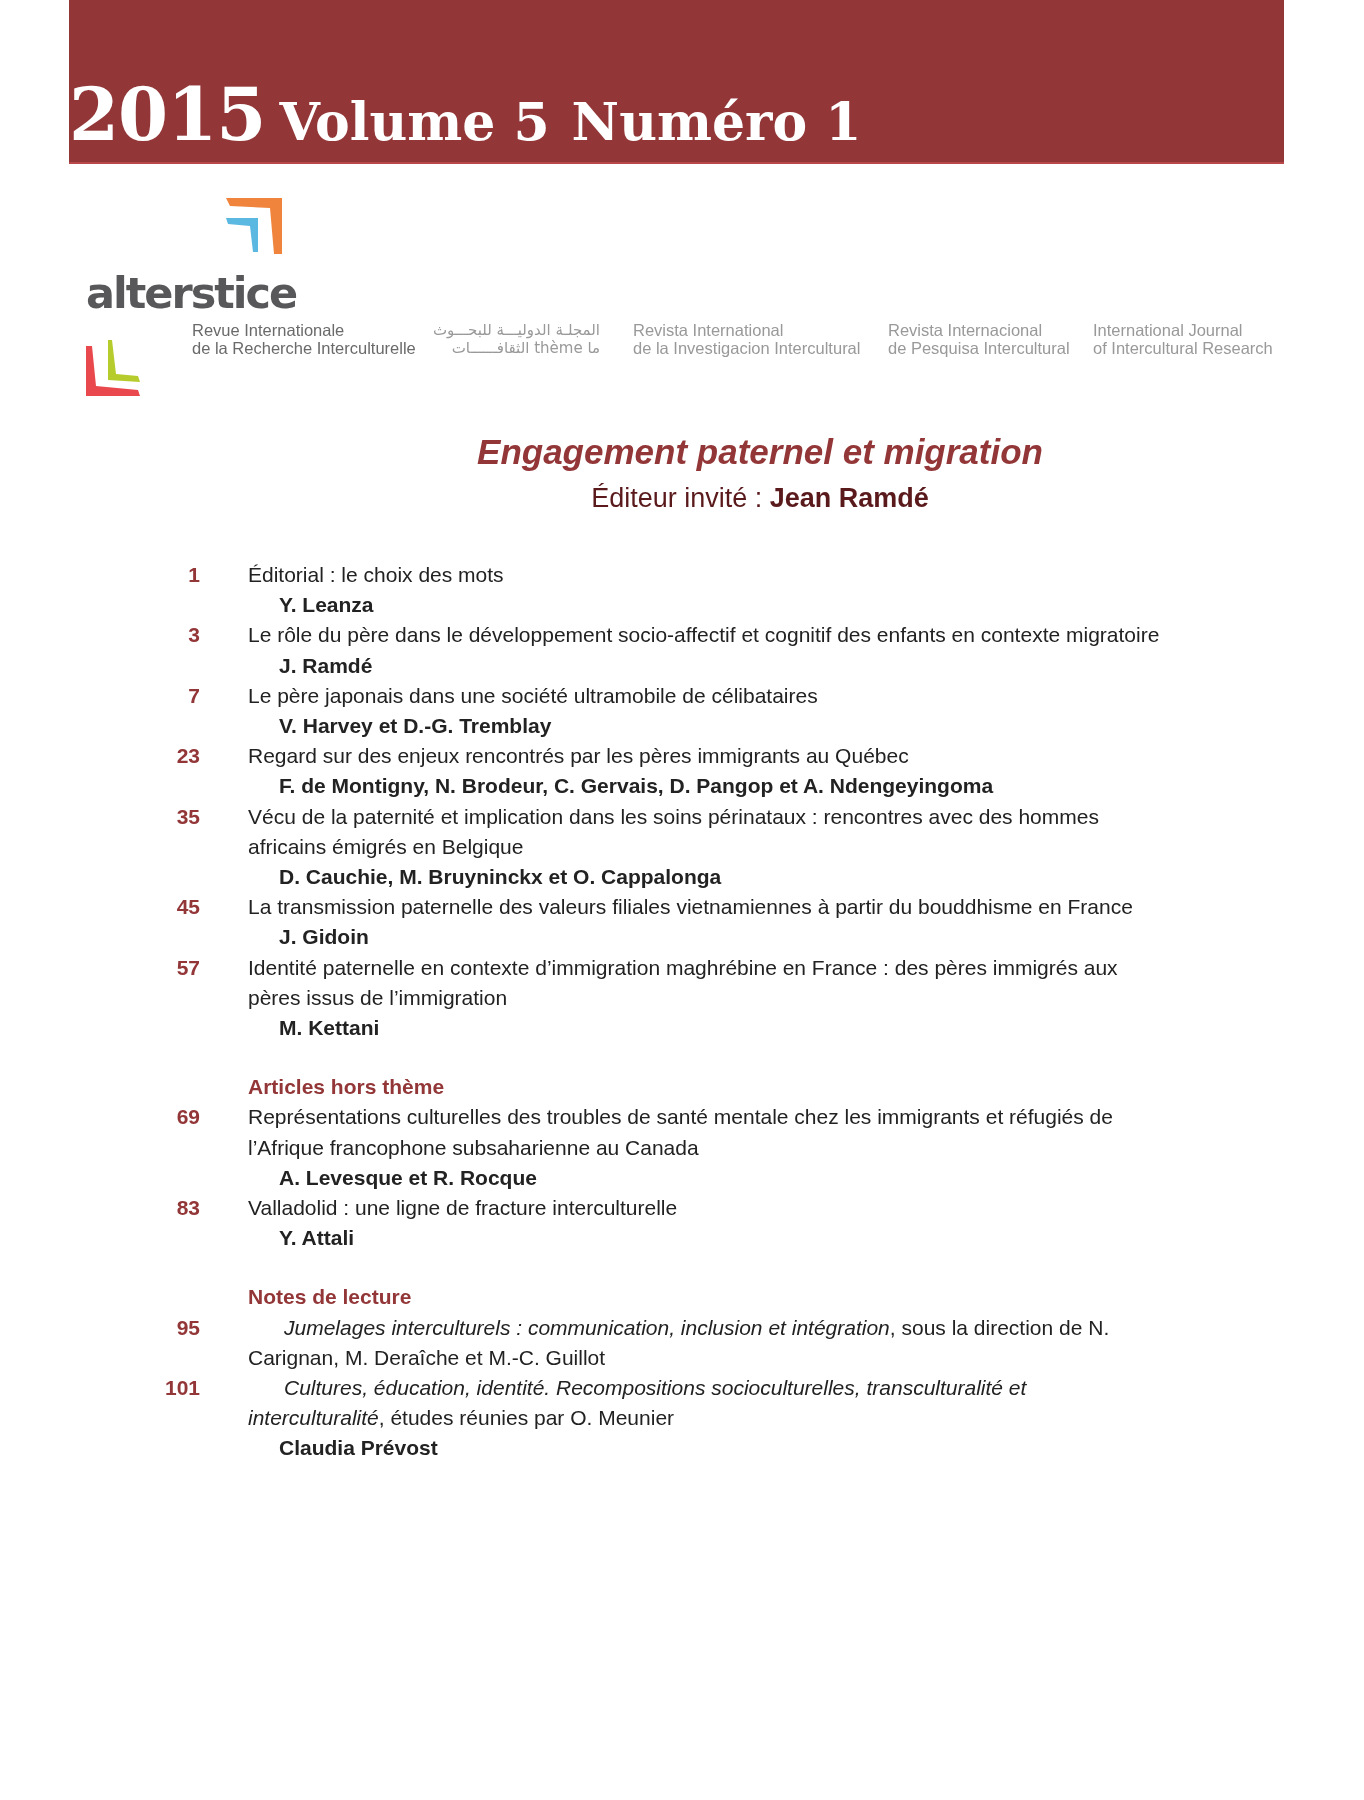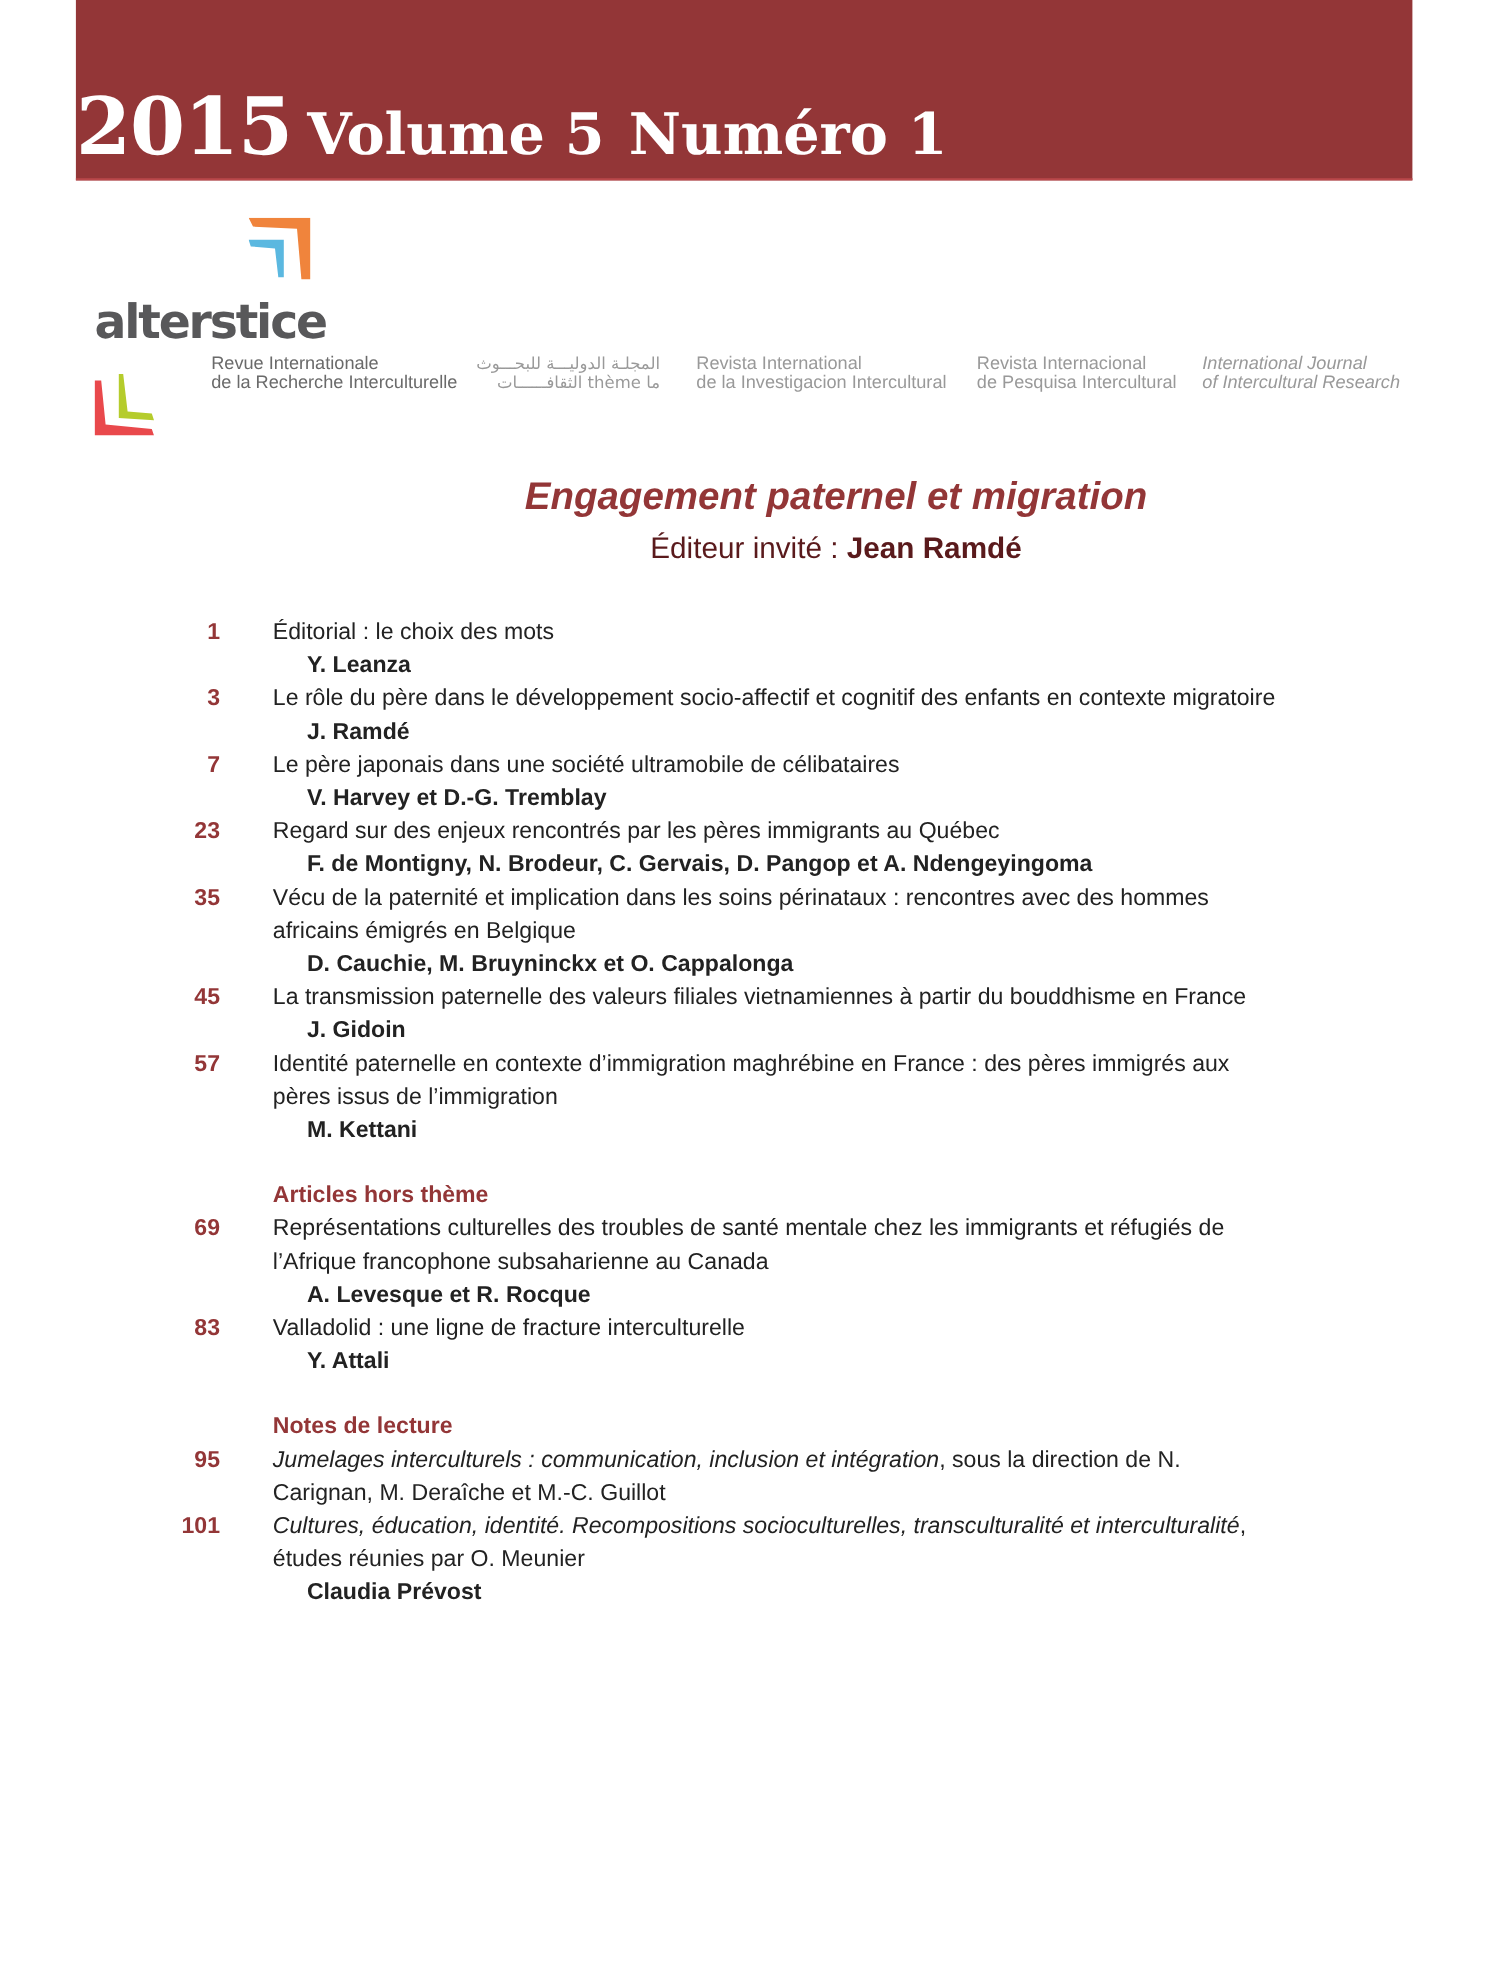--- a/index.html
+++ b/index.html
@@ -16,33 +16,33 @@
     .logo-top { position: absolute; left: 226px; top: 198px; width: 58px; height: 56px; }
     .logo-bottom { position: absolute; left: 86px; top: 340px; width: 56px; height: 56px; }
     .logo-word { position: absolute; left: 86px; top: 268px; font-family: "DejaVu Sans", sans-serif;
                  font-size: 43px; font-weight: bold; color: #58585a; letter-spacing: -2px; }
     .tag { position: absolute; top: 321px; font-size: 16.5px; line-height: 18px; color: #999; white-space: nowrap;
            font-family: "Liberation Sans", sans-serif; }
     .tag.main { left: 192px; color: #6a6a6a; }
     .tag.ar { left: 415px; text-align: right; width: 185px; direction: rtl; font-family: "DejaVu Sans", sans-serif; font-size: 15px; }
     .tag.es { left: 633px; }
     .tag.pt { left: 888px; }
-    .tag.en { left: 1093px; font-style: italic; }
+    .tag.en { left: 1093px; }
 
     .theme-title { position: absolute; left: 0; width: 1520px; top: 432px; text-align: center;
                    color: #933637; font-style: italic; font-weight: bold; font-size: 35px; }
     .guest-editor { position: absolute; left: 0; width: 1520px; top: 483px; text-align: center;
                     color: #5a1a1c; font-size: 27px; }
     .guest-editor b { font-weight: bold; }
 
     .toc { position: absolute; left: 0; top: 560px; width: 1364px; font-size: 21px; line-height: 30.2px; color: #222; }
     .entry { position: relative; padding-left: 248px; width: 915px; }
     .pg { position: absolute; left: 150px; width: 50px; text-align: right; color: #933637; font-weight: bold; }
     .title { display: block; }
-    .title i { font-style: italic; }
+    .title i { font-style: italic; margin-left: 36px; }
     .author { display: block; padding-left: 31px; font-weight: bold; }
     .section { padding-left: 248px; color: #933637; font-weight: bold; margin-top: 29px; }
   </style>
 </head>
 <body>
 
 <div class="banner">
   <div class="banner-title">
     <span class="year">2015</span><span class="vol">Volume 5</span><span class="num">Numéro 1</span>
   </div>

